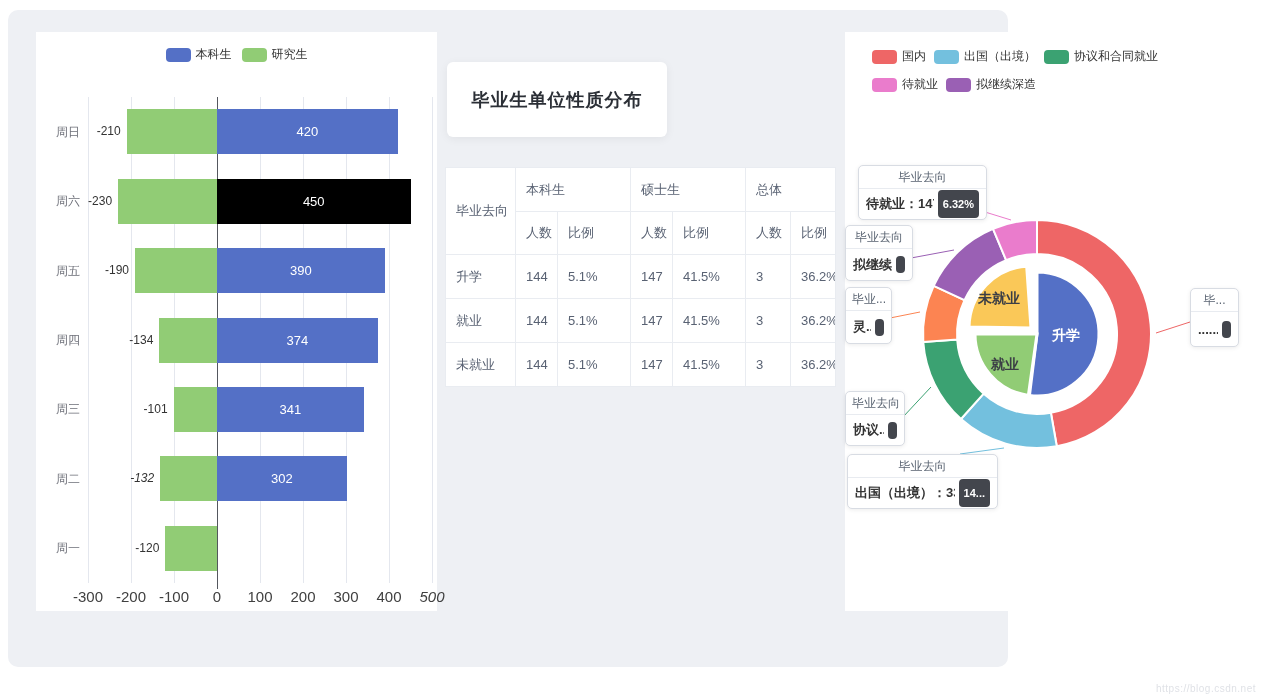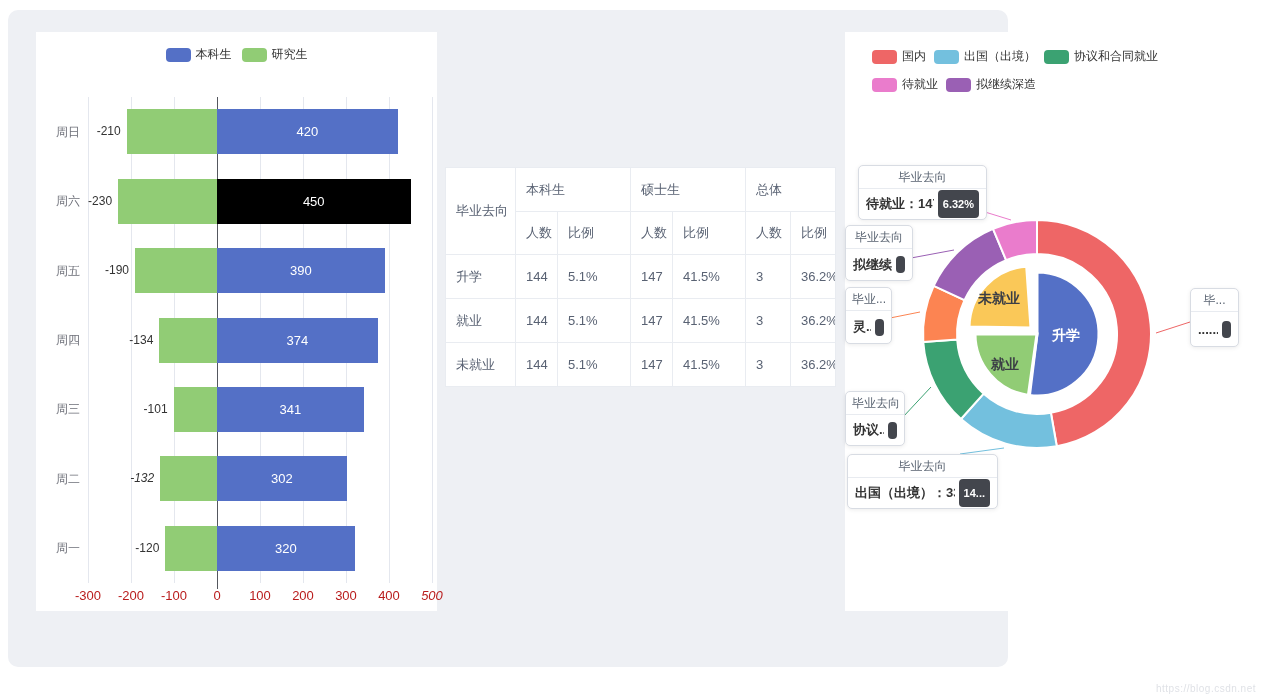--- a/index.html
+++ b/index.html
@@ -19,21 +19,21 @@
     font-size:18px;font-weight:bold;color:#2b2f36;letter-spacing:1px;
   }
   .chart-legend{position:absolute;display:flex;align-items:center}
   .bar-legend{left:0;right:0;top:14px;justify-content:center;gap:10px}
   .pie-legend{left:27px;top:16px;width:358px;flex-wrap:wrap;column-gap:8px;row-gap:11px}
   .legend-item{display:flex;align-items:center;gap:5px;font-size:12px;color:#333;white-space:nowrap}
   .swatch{width:25px;height:14px;border-radius:4px;flex:none}
   .bar-plot{position:absolute;left:0;top:0;width:100%;height:100%}
   .vline{position:absolute;width:1px}
   .cat-label{position:absolute;font-size:12px;color:#6e7079;width:44px;text-align:right}
-  .tick-label{position:absolute;font-size:13px;color:#b91c1c;width:50px;text-align:center}
+  .tick-label{position:absolute;font-size:15px;color:#404040;width:50px;text-align:center}
   .bar-seg{position:absolute;height:45px;display:flex;align-items:center;justify-content:center;font-size:13px;color:#fff}
   .neg-label{position:absolute;width:52px;text-align:right;font-size:12px;color:#333;line-height:45px;height:45px}
   table.stats-table{position:absolute;left:437px;top:157px;width:390px;border-collapse:collapse;background:#fff;table-layout:fixed}
   .stats-table th,.stats-table td{
     border:1px solid #e9ecf1;font-size:13px;font-weight:normal;color:#596273;
     text-align:left;padding:0 0 0 10px;white-space:nowrap;overflow:hidden;
   }
   .stats-table tr.hrow1 th{height:43px}
   .stats-table tr.hrow2 th{height:42px}
   .stats-table tbody td{height:43px}
@@ -98,26 +98,28 @@
         <div class="neg-label" style="left: 65.38px; top: 285.5px;">-134</div>
         <div class="cat-label" style="left: 0px; top: 369.429px;">周三</div>
         <div class="bar-seg" style="left: 181px; width: 146.63px; top: 354.929px; background: rgb(84, 112, 198);">341</div>
         <div class="bar-seg" style="left: 137.57px; width: 43.43px; top: 354.929px; background: rgb(145, 204, 117);"></div>
         <div class="neg-label" style="left: 79.57px; top: 354.929px;">-101</div>
         <div class="cat-label" style="left: 0px; top: 438.857px;">周二</div>
         <div class="bar-seg" style="left: 181px; width: 129.86px; top: 424.357px; background: rgb(84, 112, 198);">302</div>
         <div class="bar-seg" style="left: 124.24px; width: 56.76px; top: 424.357px; background: rgb(145, 204, 117);"></div>
         <div class="neg-label" style="left: 66.24px; top: 424.357px; font-style: italic;">-132</div>
         <div class="cat-label" style="left: 0px; top: 508.286px;">周一</div>
-        <div class="bar-seg" style="left: 181px; width: 137.6px; top: 493.786px; background: rgb(84, 112, 198);">320</div>
         <div class="bar-seg" style="left: 129.4px; width: 51.6px; top: 493.786px; background: rgb(145, 204, 117);"></div>
         <div class="neg-label" style="left: 71.4px; top: 493.786px;">-120</div>
       </div>
   </div>
 
+  <div class="title-card">
+    <span>毕业生单位性质分布</span>
+  </div>
 
   <table class="stats-table">
     <colgroup>
       <col style="width:70px">
         <col style="width:42px">
         <col style="width:73px">
       <col style="width:42px">
         <col style="width:73px">
         <col style="width:45px">
         <col style="width:45px">

